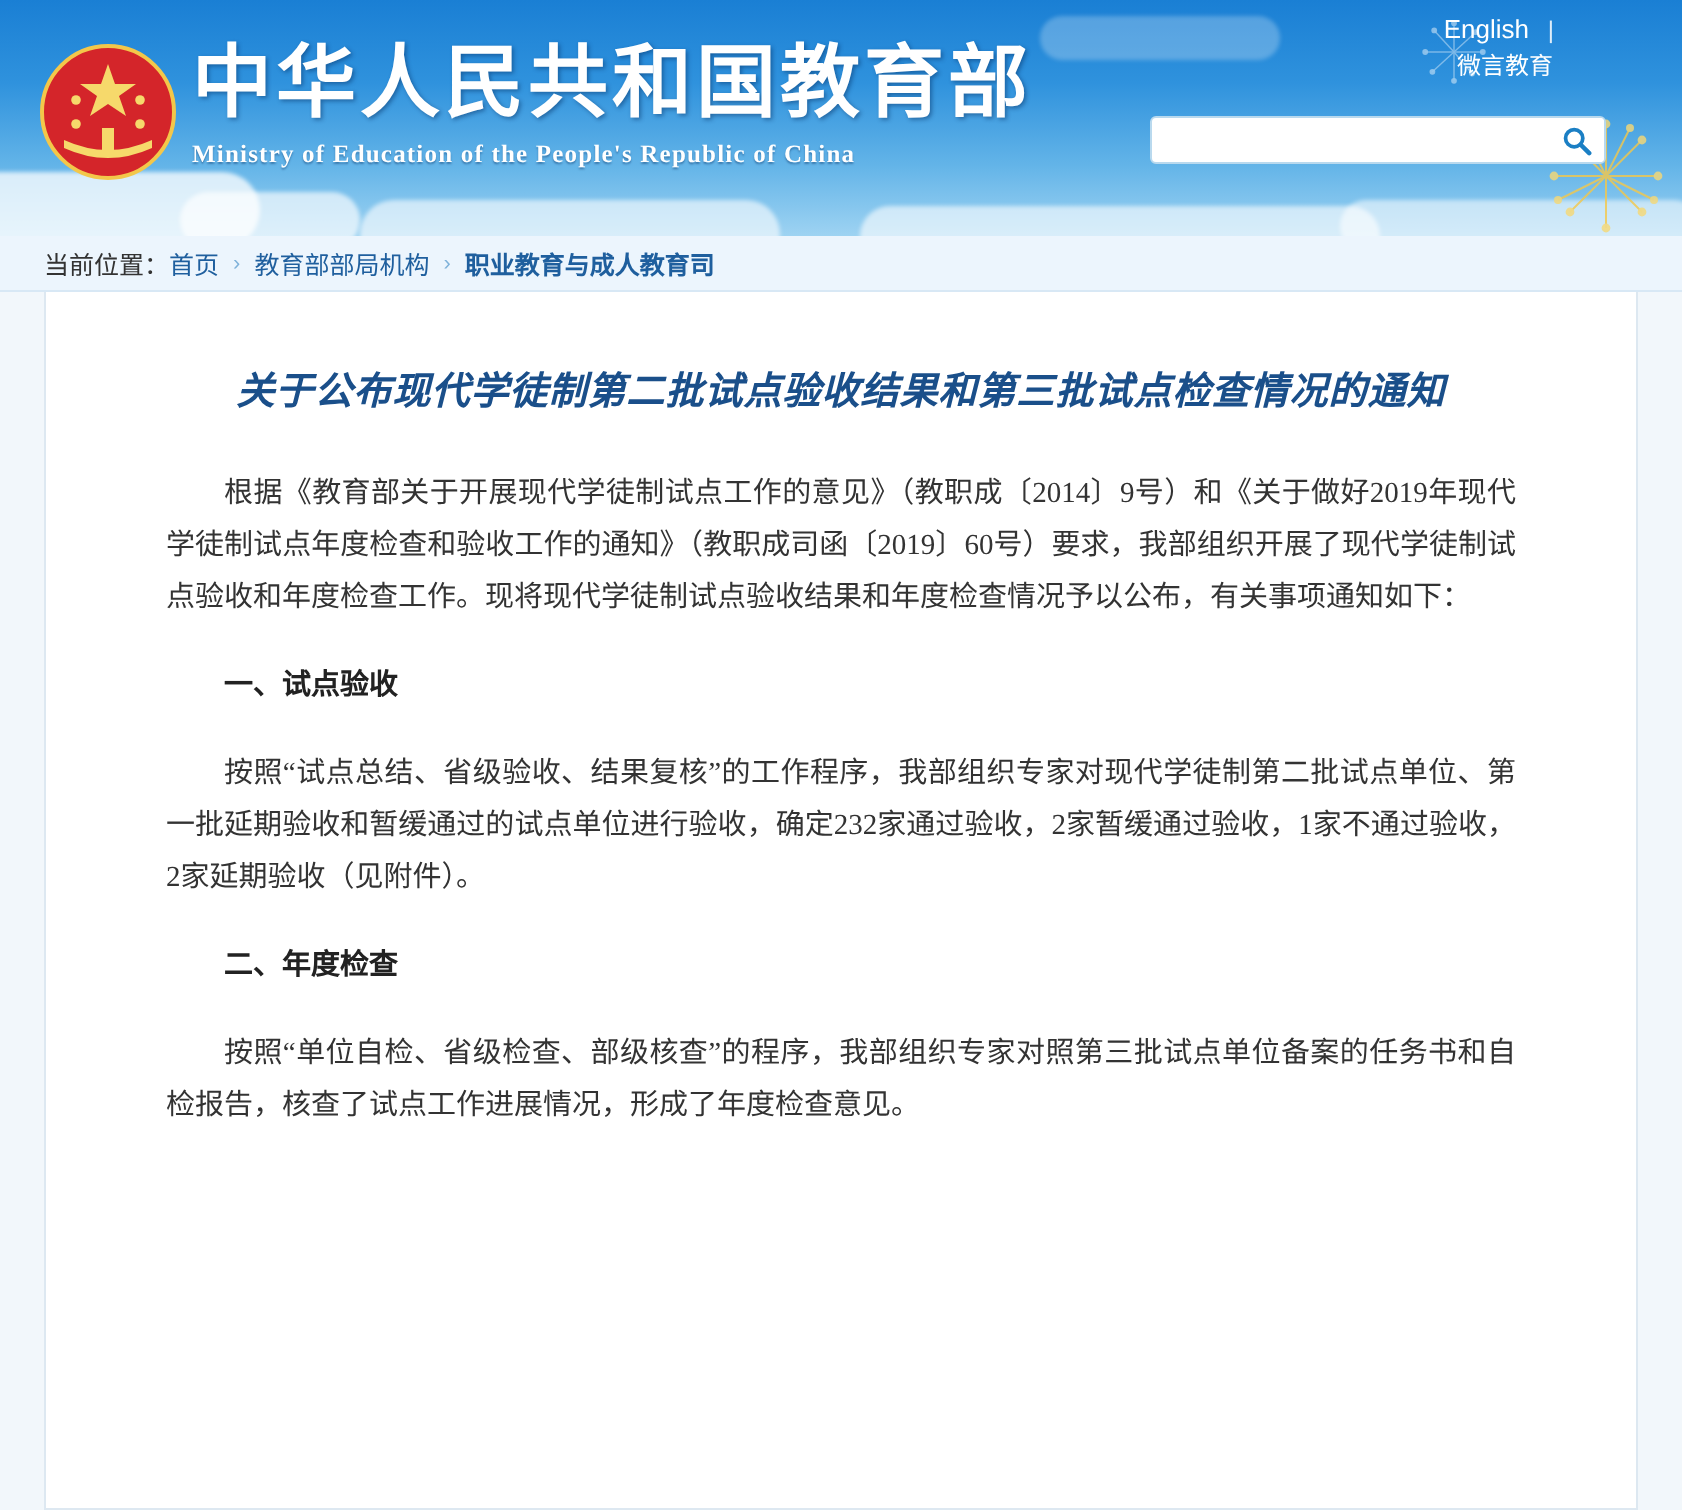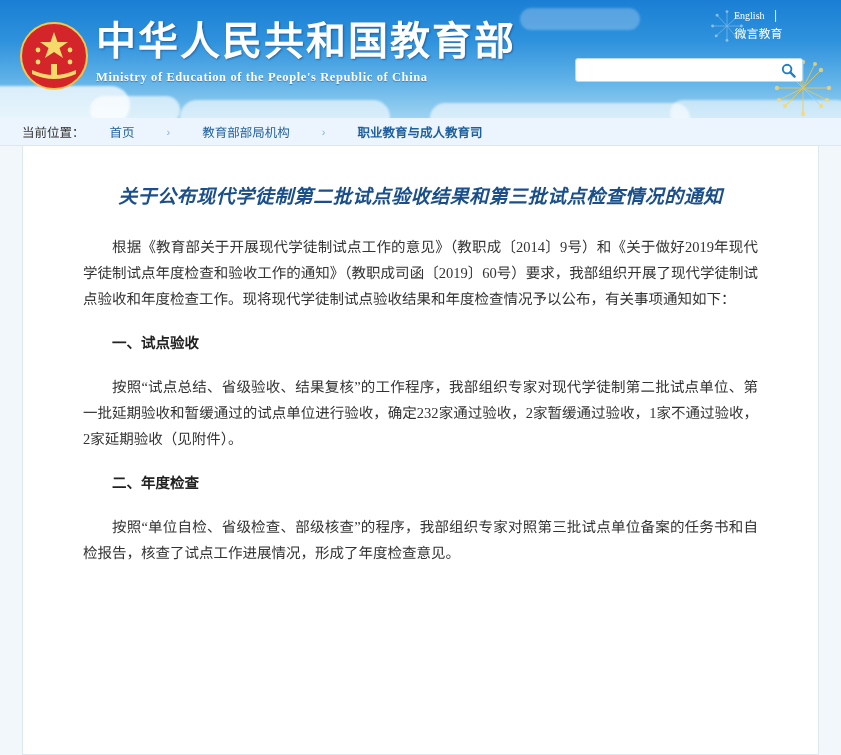--- a/index.html
+++ b/index.html
@@ -95,21 +95,21 @@
     text-align: center;
     font-size: 12px;
     color: #ffffff;
     line-height: 18px;
   }
   .lang-links a {
     color: #ffffff;
     text-decoration: none;
   }
   .lang-row1 { white-space: nowrap; }
-  .lang-row1 .en { font-size: 10px; font-family: Liberation Serif, serif; }
+  .lang-row1 .en { font-size: 13px; }
   .lang-sep { margin: 0 6px; opacity: 0.85; }
   .lang-row2 { white-space: nowrap; font-size: 12px; }
 
   
   .search-wrap {
     position: absolute;
     right: 38px;
     top: 58px;
     width: 228px;
     height: 24px;
@@ -146,21 +146,20 @@
   .crumb-bar {
     width: 841px;
     height: 28px;
     background: #ecf5fd;
     border-bottom: 1px solid #d8e8f5;
     display: flex;
     align-items: center;
     padding-left: 22px;
     font-size: 12.5px;
     color: #1f5f9e;
-    gap: 25px;
   }
   .crumb-bar .label { color: #333; }
   .crumb-bar a { color: #1f5f9e; text-decoration: none; }
   .crumb-sep {
     display: inline-block;
     margin: 0 7px;
     color: #7fb2da;
     font-size: 11px;
   }
   .crumb-current { color: #1f5f9e; font-weight: bold; }

